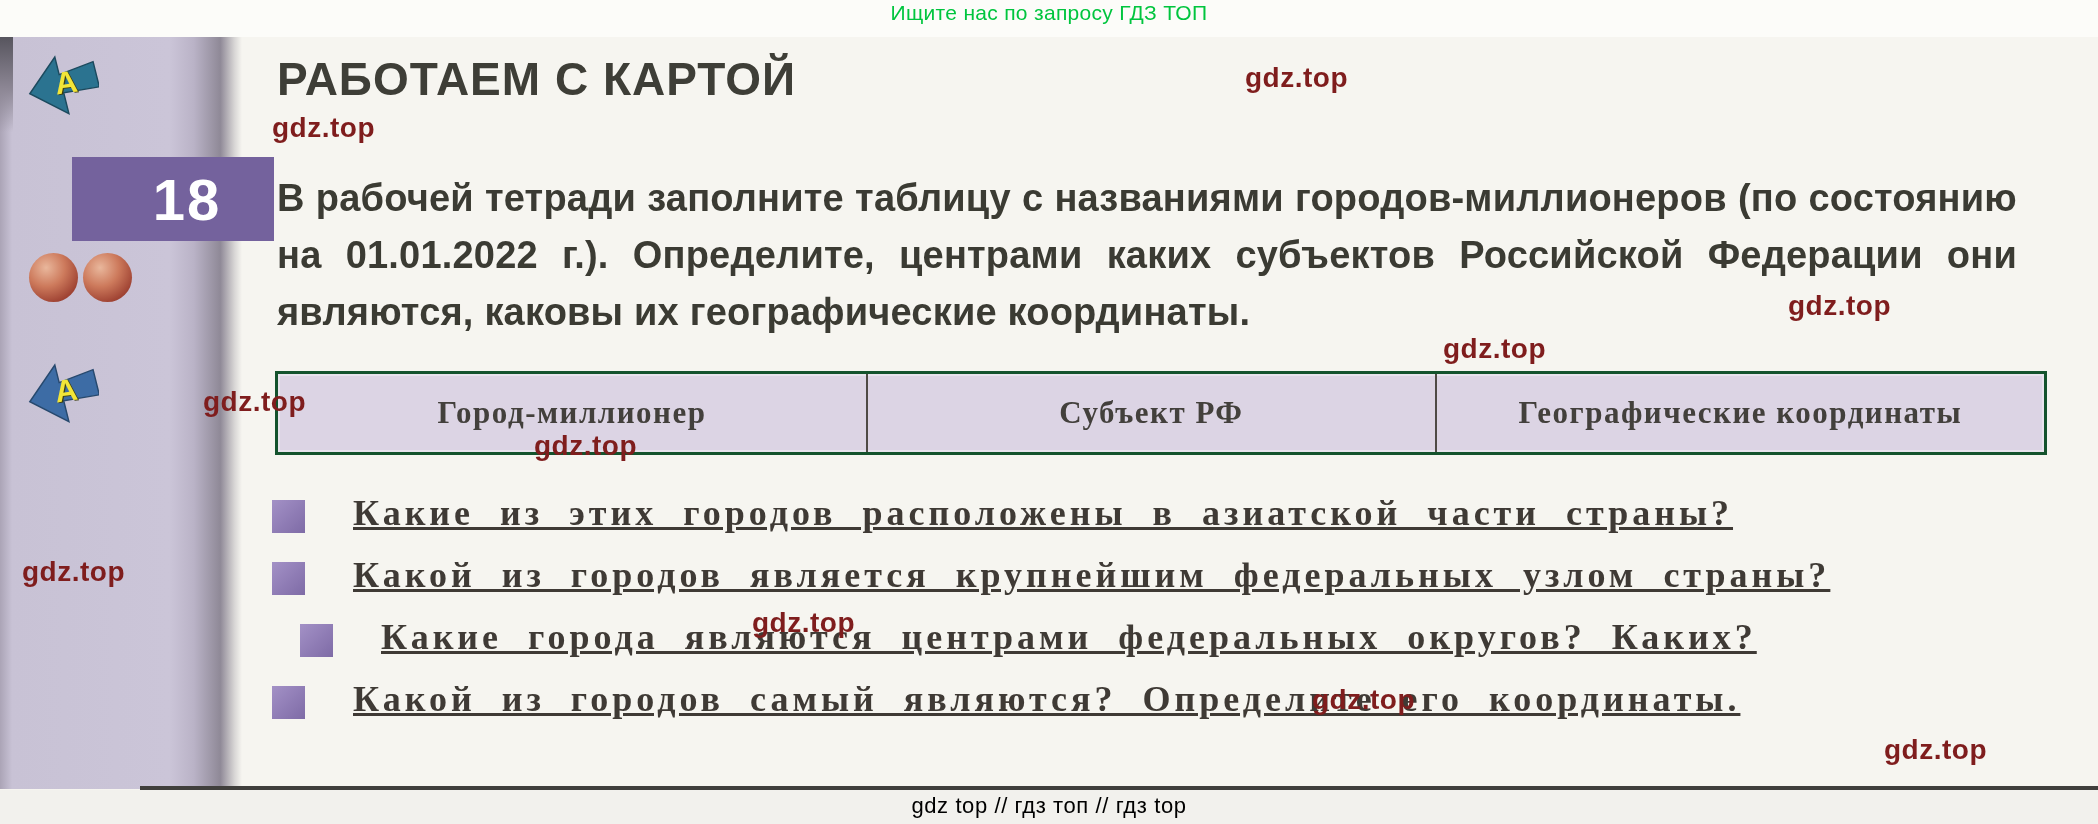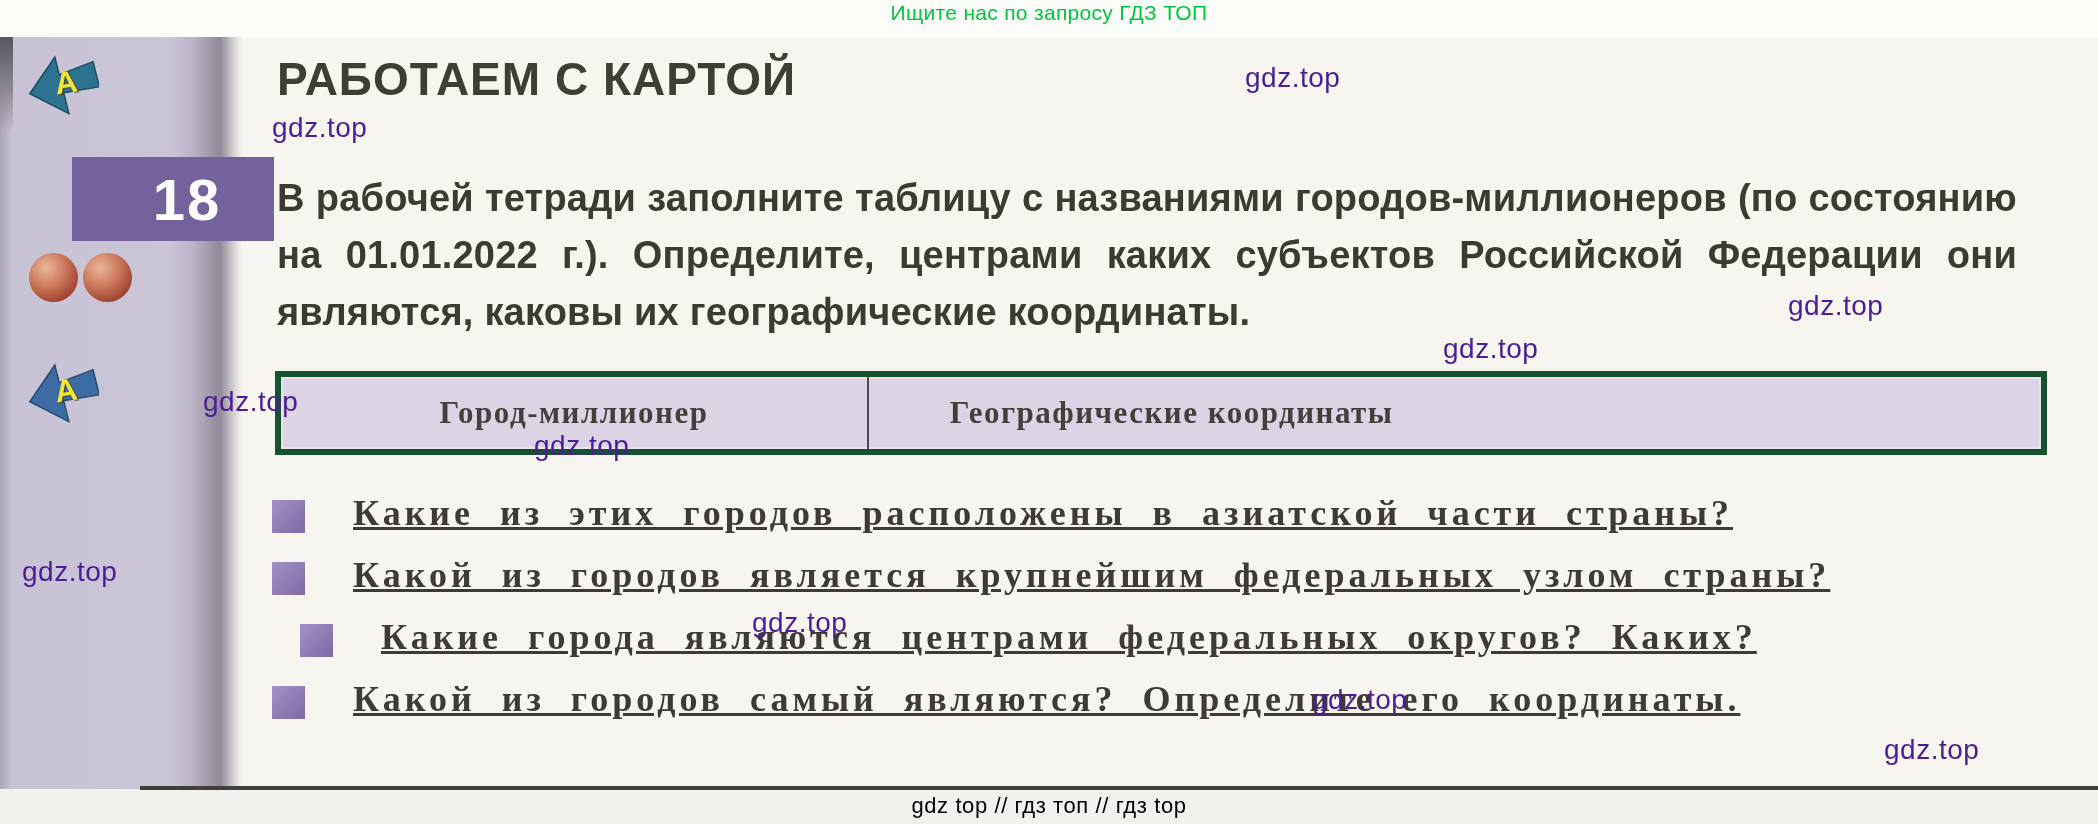--- a/index.html
+++ b/index.html
@@ -40,41 +40,41 @@
 
   
   .title { position: absolute; left: 277px; top: 52px; font-size: 46px; font-weight: 800;
            color: #3e3e37; letter-spacing: 1px; }
 
   .task-text { position: absolute; left: 277px; top: 170px; width: 1740px;
                font-size: 38px; line-height: 57px; font-weight: 700; color: #3b3b33;
                text-align: justify; letter-spacing: 0.2px; }
 
   .mtable { position: absolute; left: 275px; top: 371px; width: 1772px; height: 84px;
-            display: flex; border: 6px solid #14532d; background: #dcd4e4;
+            display: flex; border: 3px solid #14532d; background: #dcd4e4;
             box-shadow: inset 0 0 0 2px rgba(255,255,255,0.35); text-align: center; }
   .mtable .cell { display: flex; align-items: center; justify-content: center;
                   font-family: "Liberation Serif", serif; font-weight: 700; font-size: 31px;
                   color: #43403c; letter-spacing: 1.5px; }
   .cell-1 { width: 33.3%; }
   .cell-2 { width: 32.2%; border-left: 2px solid #4f4a45; }
   .cell-3 { width: 34.5%; border-left: 2px solid #4f4a45; }
 
   .question-row { position: absolute; left: 272px; display: flex; align-items: flex-start; gap: 48px; }
   .q-bullet { flex: 0 0 auto; width: 33px; height: 33px; margin-top: 8px;
               background: linear-gradient(135deg, #a391c6 0%, #8d7ab3 60%, #7e6ba6 100%); }
   .q-text { font-family: "Liberation Serif", serif; font-weight: 700; font-size: 36px;
             color: #3f3a35; letter-spacing: 4px; word-spacing: 13px; white-space: nowrap; text-decoration: underline; }
   .q-0 { top: 492px; }
   .q-1 { top: 554px; }
   .q-2 { top: 616px; padding-left: 28px; }
   .q-3 { top: 678px; }
 
   
-  .wm { position: absolute; font-size: 28px; font-weight: 400; color: #4c1d95;
+  .wm { position: absolute; font-size: 28px; font-weight: 700; color: #7f1d1d;
         letter-spacing: 0.5px; z-index: 5; }
 
   .footer-text { position: absolute; left: 0; top: 793px; width: 2098px; text-align: center;
                  font-size: 22px; font-weight: 500; color: #000000; letter-spacing: 0.6px; }
 </style>
 </head>
 <body>
 
 <div class="page">
 
@@ -107,20 +107,21 @@
       <span class="arrow-letter">A</span>
     </div>
   </div>
 
   <h1 class="title">РАБОТАЕМ С КАРТОЙ</h1>
 
   <p class="task-text">В рабочей тетради заполните таблицу с названиями городов-миллионеров (по состоянию на 01.01.2022 г.). Определите, центрами каких субъектов Российской Федерации они являются, каковы их географические координаты.</p>
 
   <div class="mtable">
     <div class="cell cell-1">Город-миллионер</div>
+    <div class="cell cell-2">Субъект РФ</div>
     <div class="cell cell-3">Географические координаты</div>
   </div>
 
   <div class="question-row q-0">
     <span class="q-bullet"></span>
     <span class="q-text">Какие из этих городов расположены в азиатской части страны?</span>
   </div>
   <div class="question-row q-1">
     <span class="q-bullet"></span>
     <span class="q-text">Какой из городов является крупнейшим федеральных узлом страны?</span>

